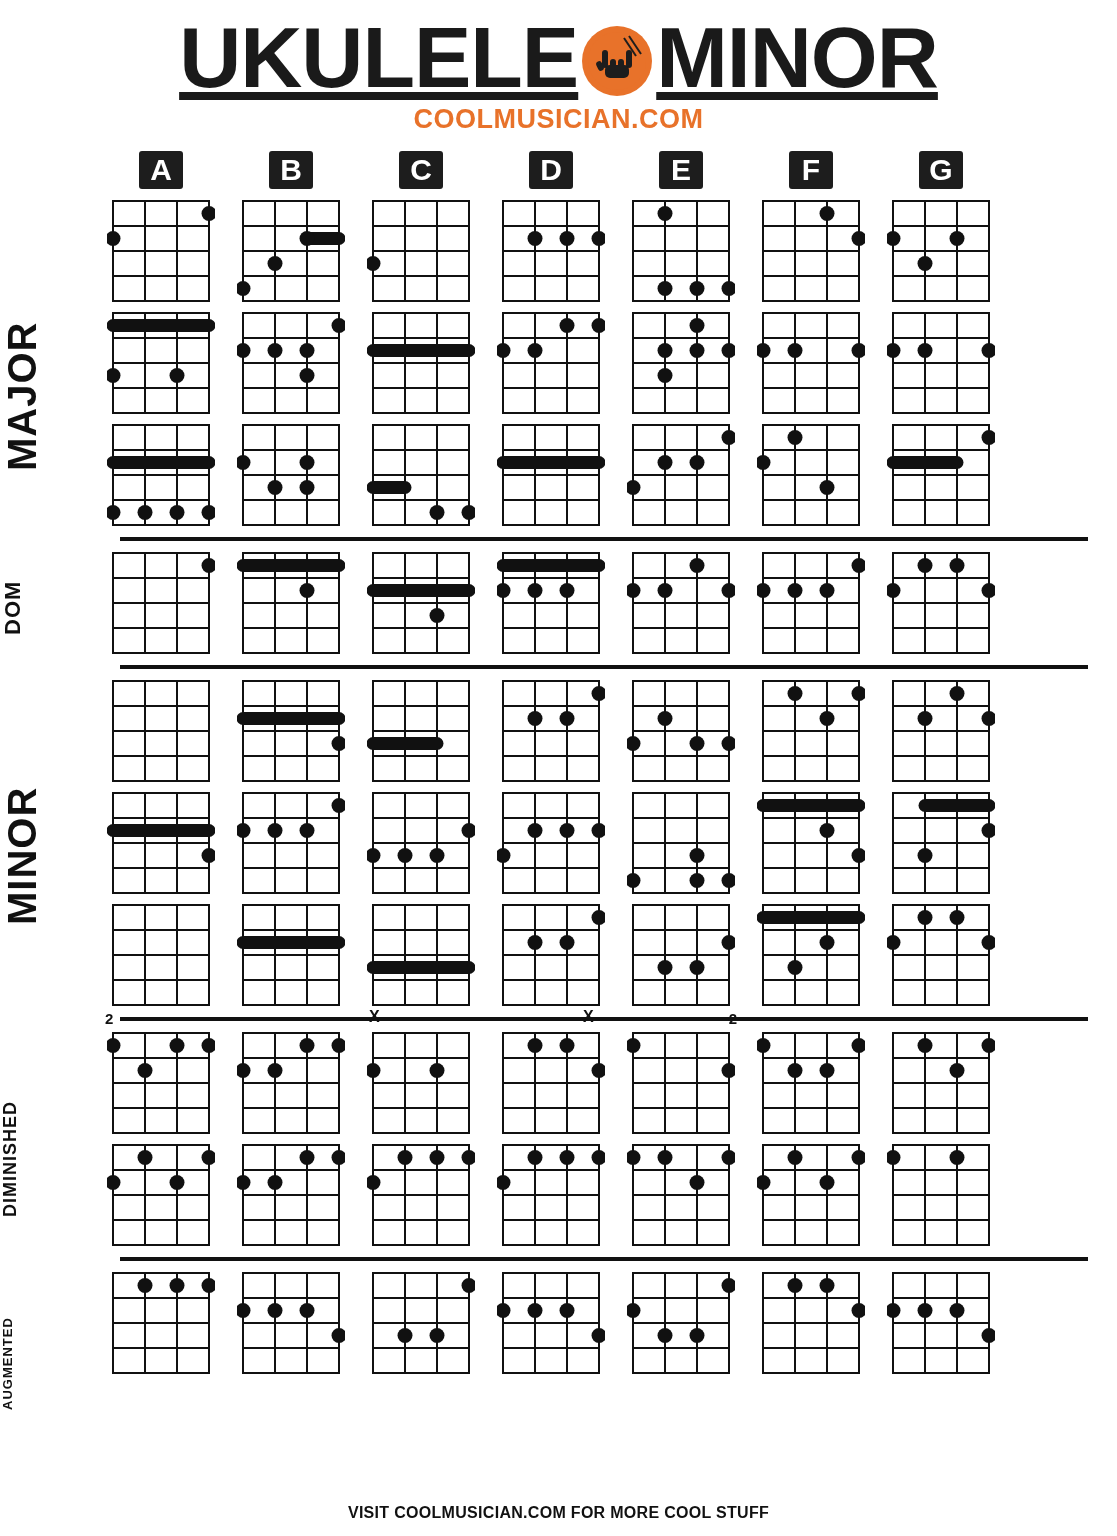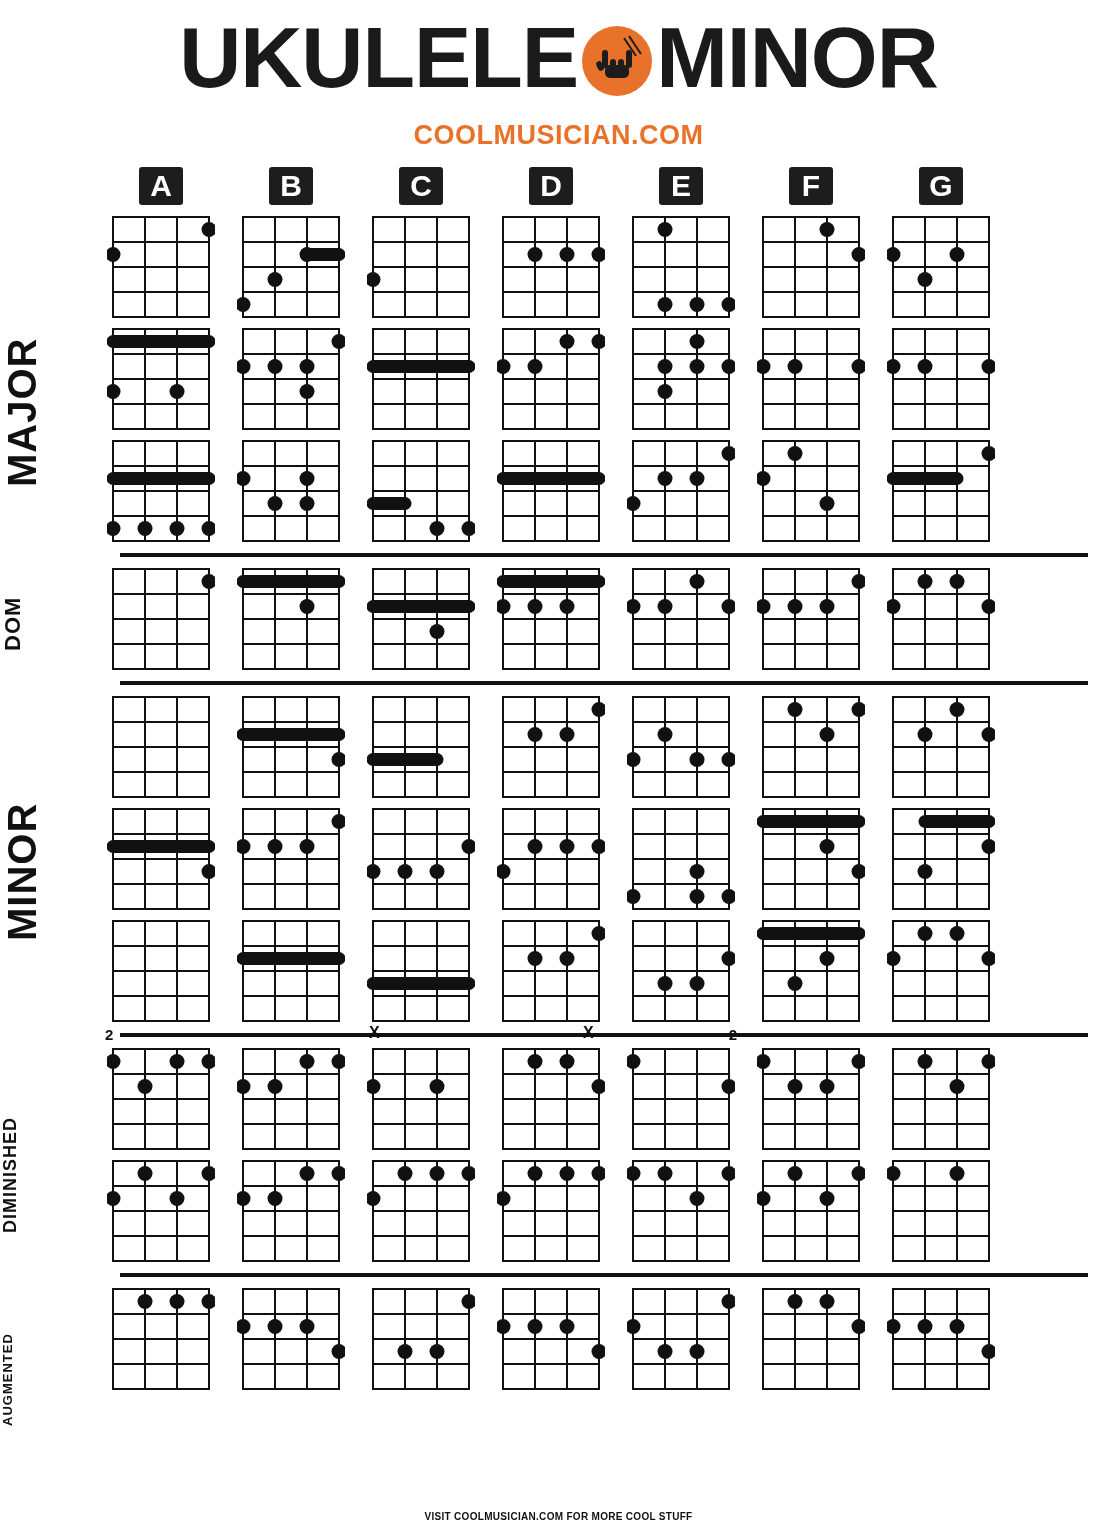--- a/index.html
+++ b/index.html
@@ -12,32 +12,33 @@
     overflow:hidden;
   }
   
   .title-wrap{
     display:flex;align-items:center;justify-content:center;
     margin-top:14px;
   }
   .title{
     font-size:86px;font-weight:bold;letter-spacing:-1px;
     line-height:1;
+    text-decoration:underline;
   }
   .logo-circle{
     width:70px;height:70px;border-radius:50%;
     background:#E8722A;
     display:inline-flex;align-items:center;justify-content:center;
     margin:0 4px;position:relative;top:4px;
     overflow:hidden;
   }
   .logo-circle svg{display:block;}
   .subtitle{
     text-align:center;color:#E8722A;font-size:27px;font-weight:bold;
-    letter-spacing:.5px;margin-top:20px;
+    letter-spacing:.5px;margin-top:4px;
   }
   
   .sheet{
     position:relative;
     margin-top:16px;
     padding-left:36px;
     padding-right:0;
   }
   .col-heads{
     display:flex;margin-left:60px;
@@ -71,21 +72,21 @@
   .diagram{position:relative;}
   .diagram svg{display:block;}
   .fretnum{
     position:absolute;left:-2px;top:-17px;font-size:15px;font-weight:bold;color:#111;
   }
   .xmark{
     position:absolute;top:-19px;font-size:16px;font-weight:bold;color:#111;
   }
   .footer{
     position:absolute;bottom:14px;left:0;width:100%;text-align:center;
-    font-size:10px;font-weight:bold;letter-spacing:.3px;color:#111;
+    font-size:16px;font-weight:bold;letter-spacing:.3px;color:#111;
   }
 </style>
 </head>
 <body>
 
 <div class="title-wrap">
   <div class="title">UKULELE</div>
   <div class="logo-circle">
     <svg width="58" height="58" viewBox="0 0 58 58" aria-hidden="true">
       <circle cx="29" cy="29" r="29" fill="#E8722A"></circle>

